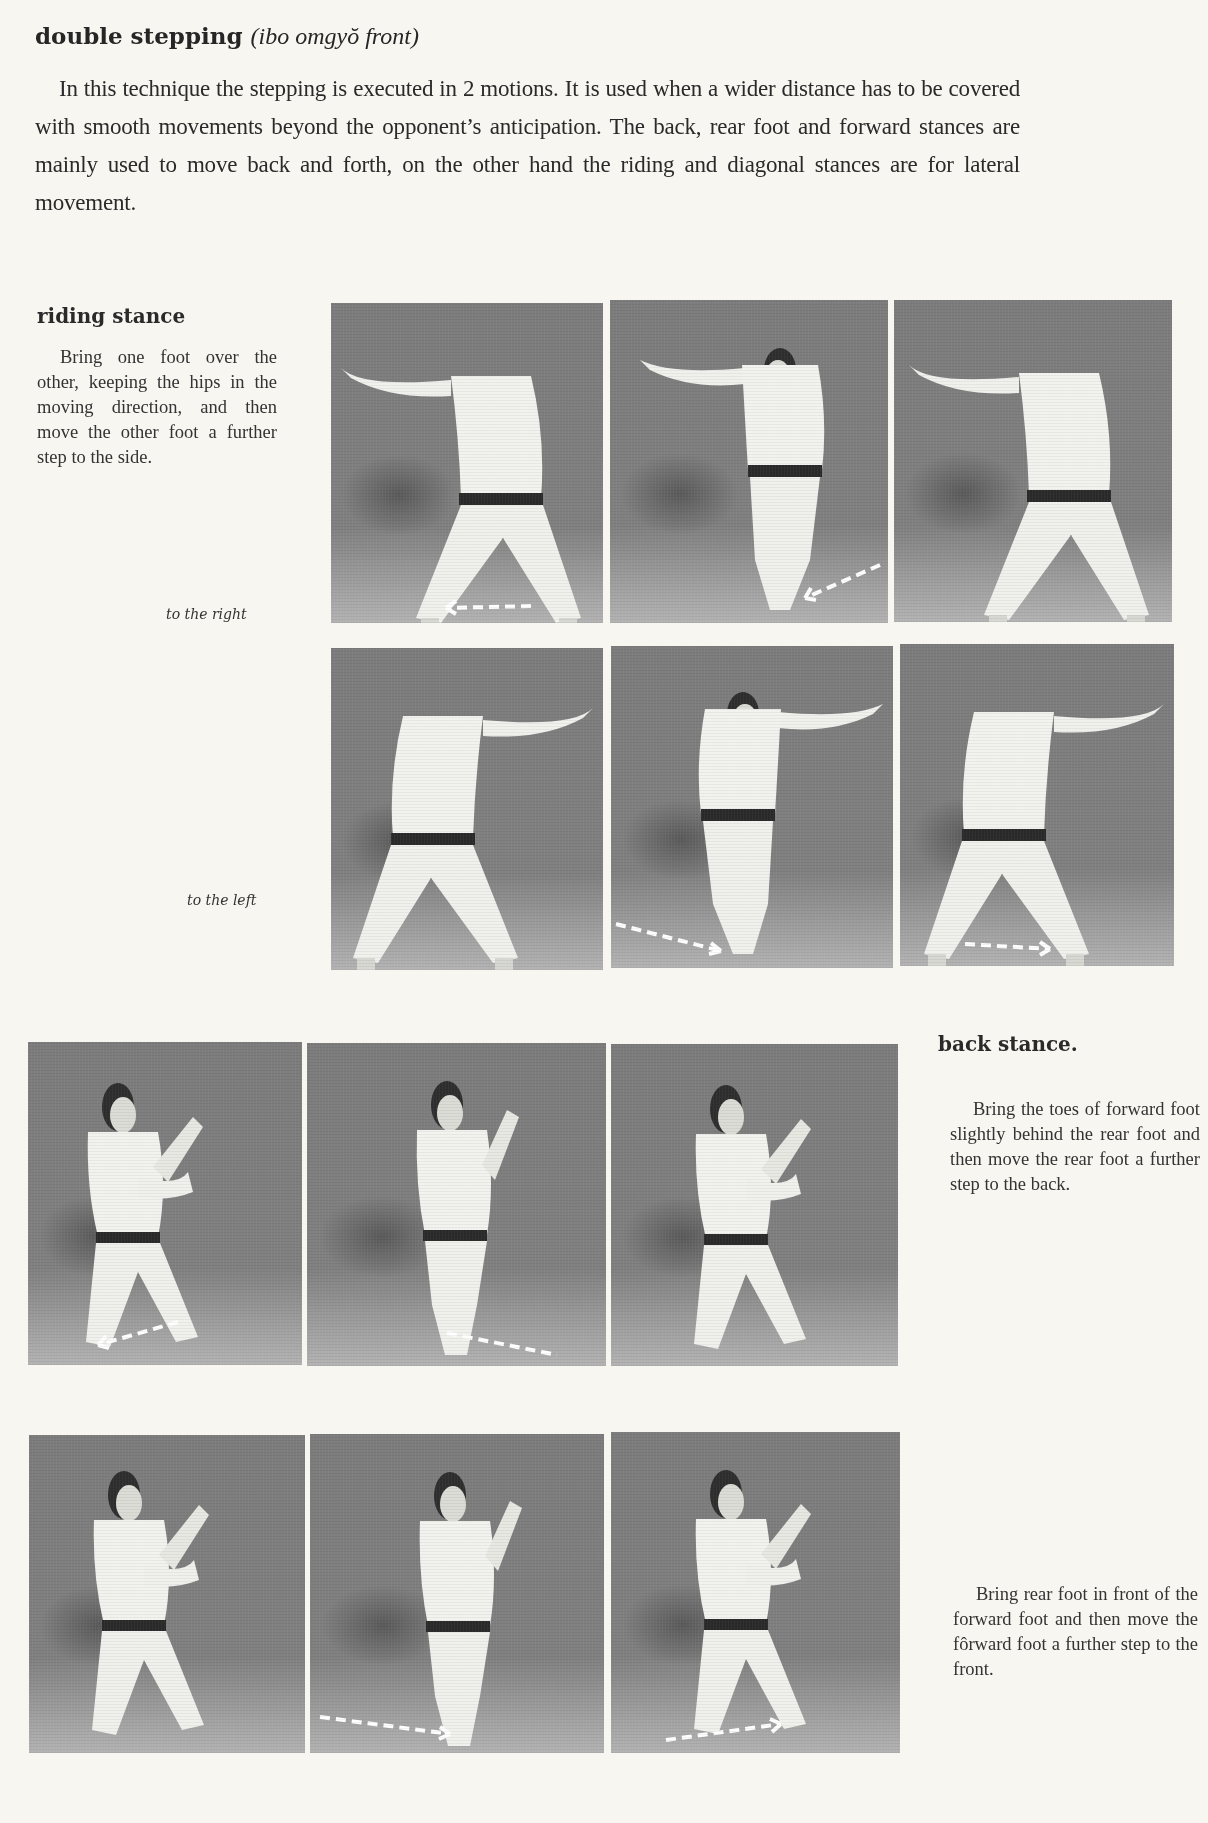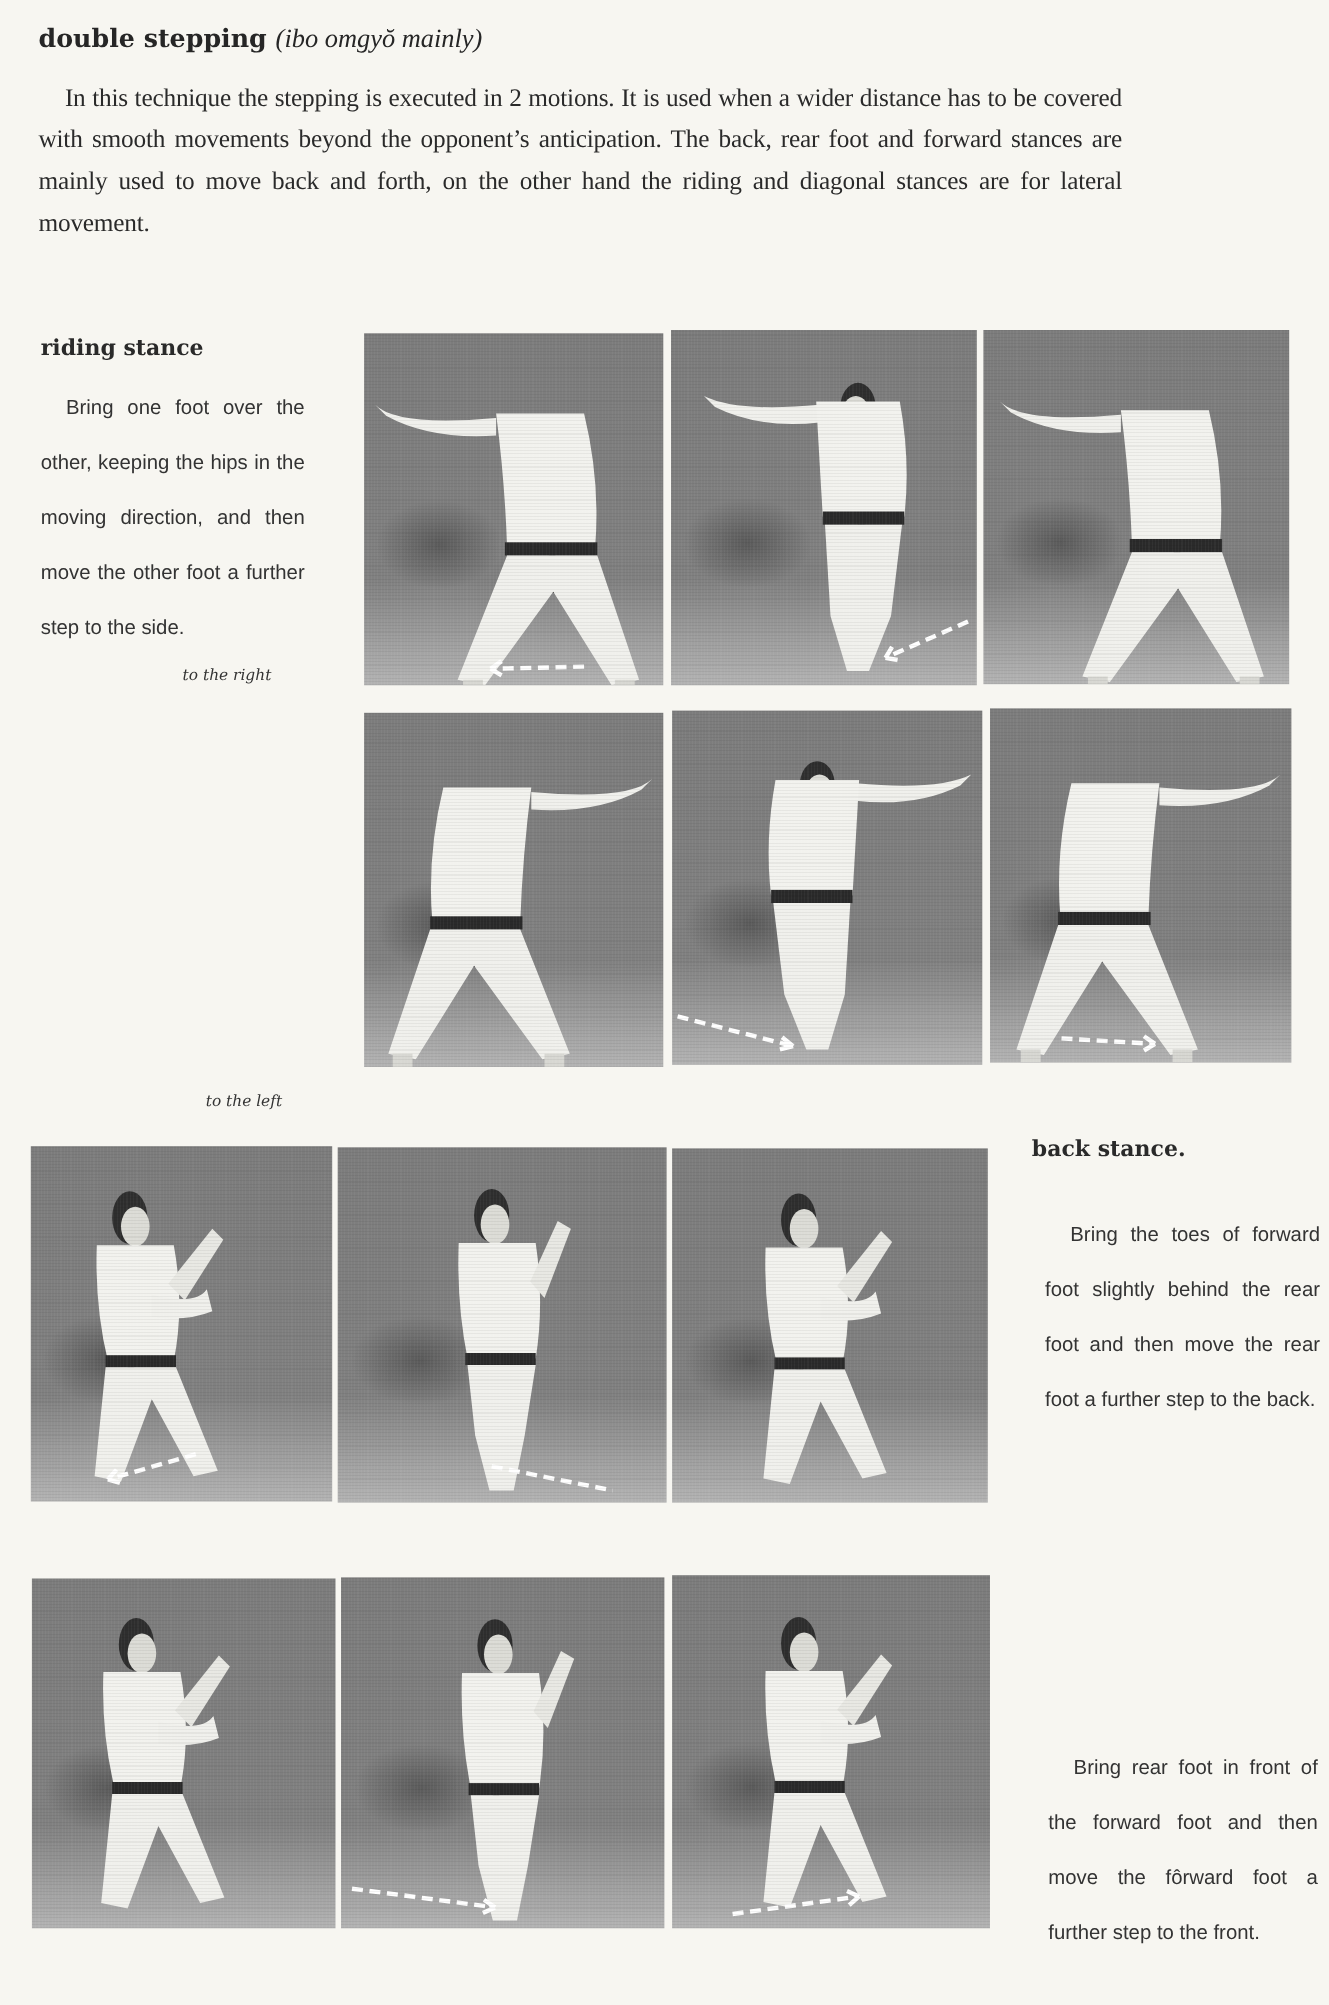--- a/index.html
+++ b/index.html
@@ -19,21 +19,21 @@
     left: 35px; top: 70px; width: 985px;
     font-family: "Liberation Serif", serif; font-size: 23px; line-height: 38px;
     color: #2a2a2a; text-align: justify; text-indent: 24px;
     letter-spacing: -0.2px;
   }
   .sub-head {
     font-family: "DejaVu Serif", serif; font-weight: bold; font-size: 20px; color: #2a2a2a;
     white-space: nowrap;
   }
   .desc {
-    font-family: Liberation Sans, sans-serif; font-size: 18.5px; line-height: 50px;
+    font-family: Liberation Serif, serif; font-size: 18.5px; line-height: 25px;
     color: #333; text-align: justify; text-align-last: left; text-indent: 23px;
   }
   .caption {
     font-family: "DejaVu Serif", serif; font-size: 14px; color: #333; white-space: nowrap; font-style: italic;
   }
   .photo {
     position: absolute; overflow: hidden;
     background:
       radial-gradient(ellipse 30% 18% at 25% 60%, rgba(60,60,60,0.55), transparent 70%),
       linear-gradient(180deg, #7c7c7c 0%, #808080 70%, #9a9a9a 85%, #b3b3b3 100%);
@@ -48,29 +48,29 @@
   .page-num {
     left: 30px; top: 1688px;
     font-family: "Liberation Serif", serif; font-size: 34px; color: #222;
   }
 </style>
 </head>
 <body>
 
 <div class="abs title">
   <span>double stepping</span>
-  <span class="native">(ibo omgyŏ mainly)</span>
+  <span class="native">(ibo omgyŏ front)</span>
 </div>
 
 <p class="abs intro" style="margin:0">In this technique the stepping is executed in 2 motions. It is used when a wider distance has to be covered with smooth movements beyond the opponent’s anticipation. The back, rear foot and forward stances are mainly used to move back and forth, on the other hand the riding and diagonal stances are for lateral movement.</p>
 
 <div class="abs sub-head" style="left:37px; top:304px;">riding stance</div>
 <p class="abs desc" style="margin:0; left:37px; top:345px; width:240px;">Bring one foot over the other, keeping the hips in the moving direction, and then move the other foot a further step to the side.</p>
 <div class="abs caption" style="left:166px; top:606px;">to the right</div>
-<div class="abs caption" style="left:187px; top:993px;text-align:right;">to the left</div>
+<div class="abs caption" style="left:187px; top:892px;text-align:right;">to the left</div>
 
 <div class="abs sub-head" style="left:938px; top:1032px;">back stance.</div>
 <p class="abs desc" style="margin:17px; left:933px; top:1080px; width:250px;">Bring the toes of forward foot slightly behind the rear foot and then move the rear foot a further step to the back.</p>
 
 <p class="abs desc" style="margin:14px; left:939px; top:1568px; width:245px;">Bring rear foot in front of the forward foot and then move the fôrward foot a further step to the front.</p>
 
 <div class="abs page-num">102</div>
 
 <svg width="0" height="0" style="position:absolute">
   <defs>

